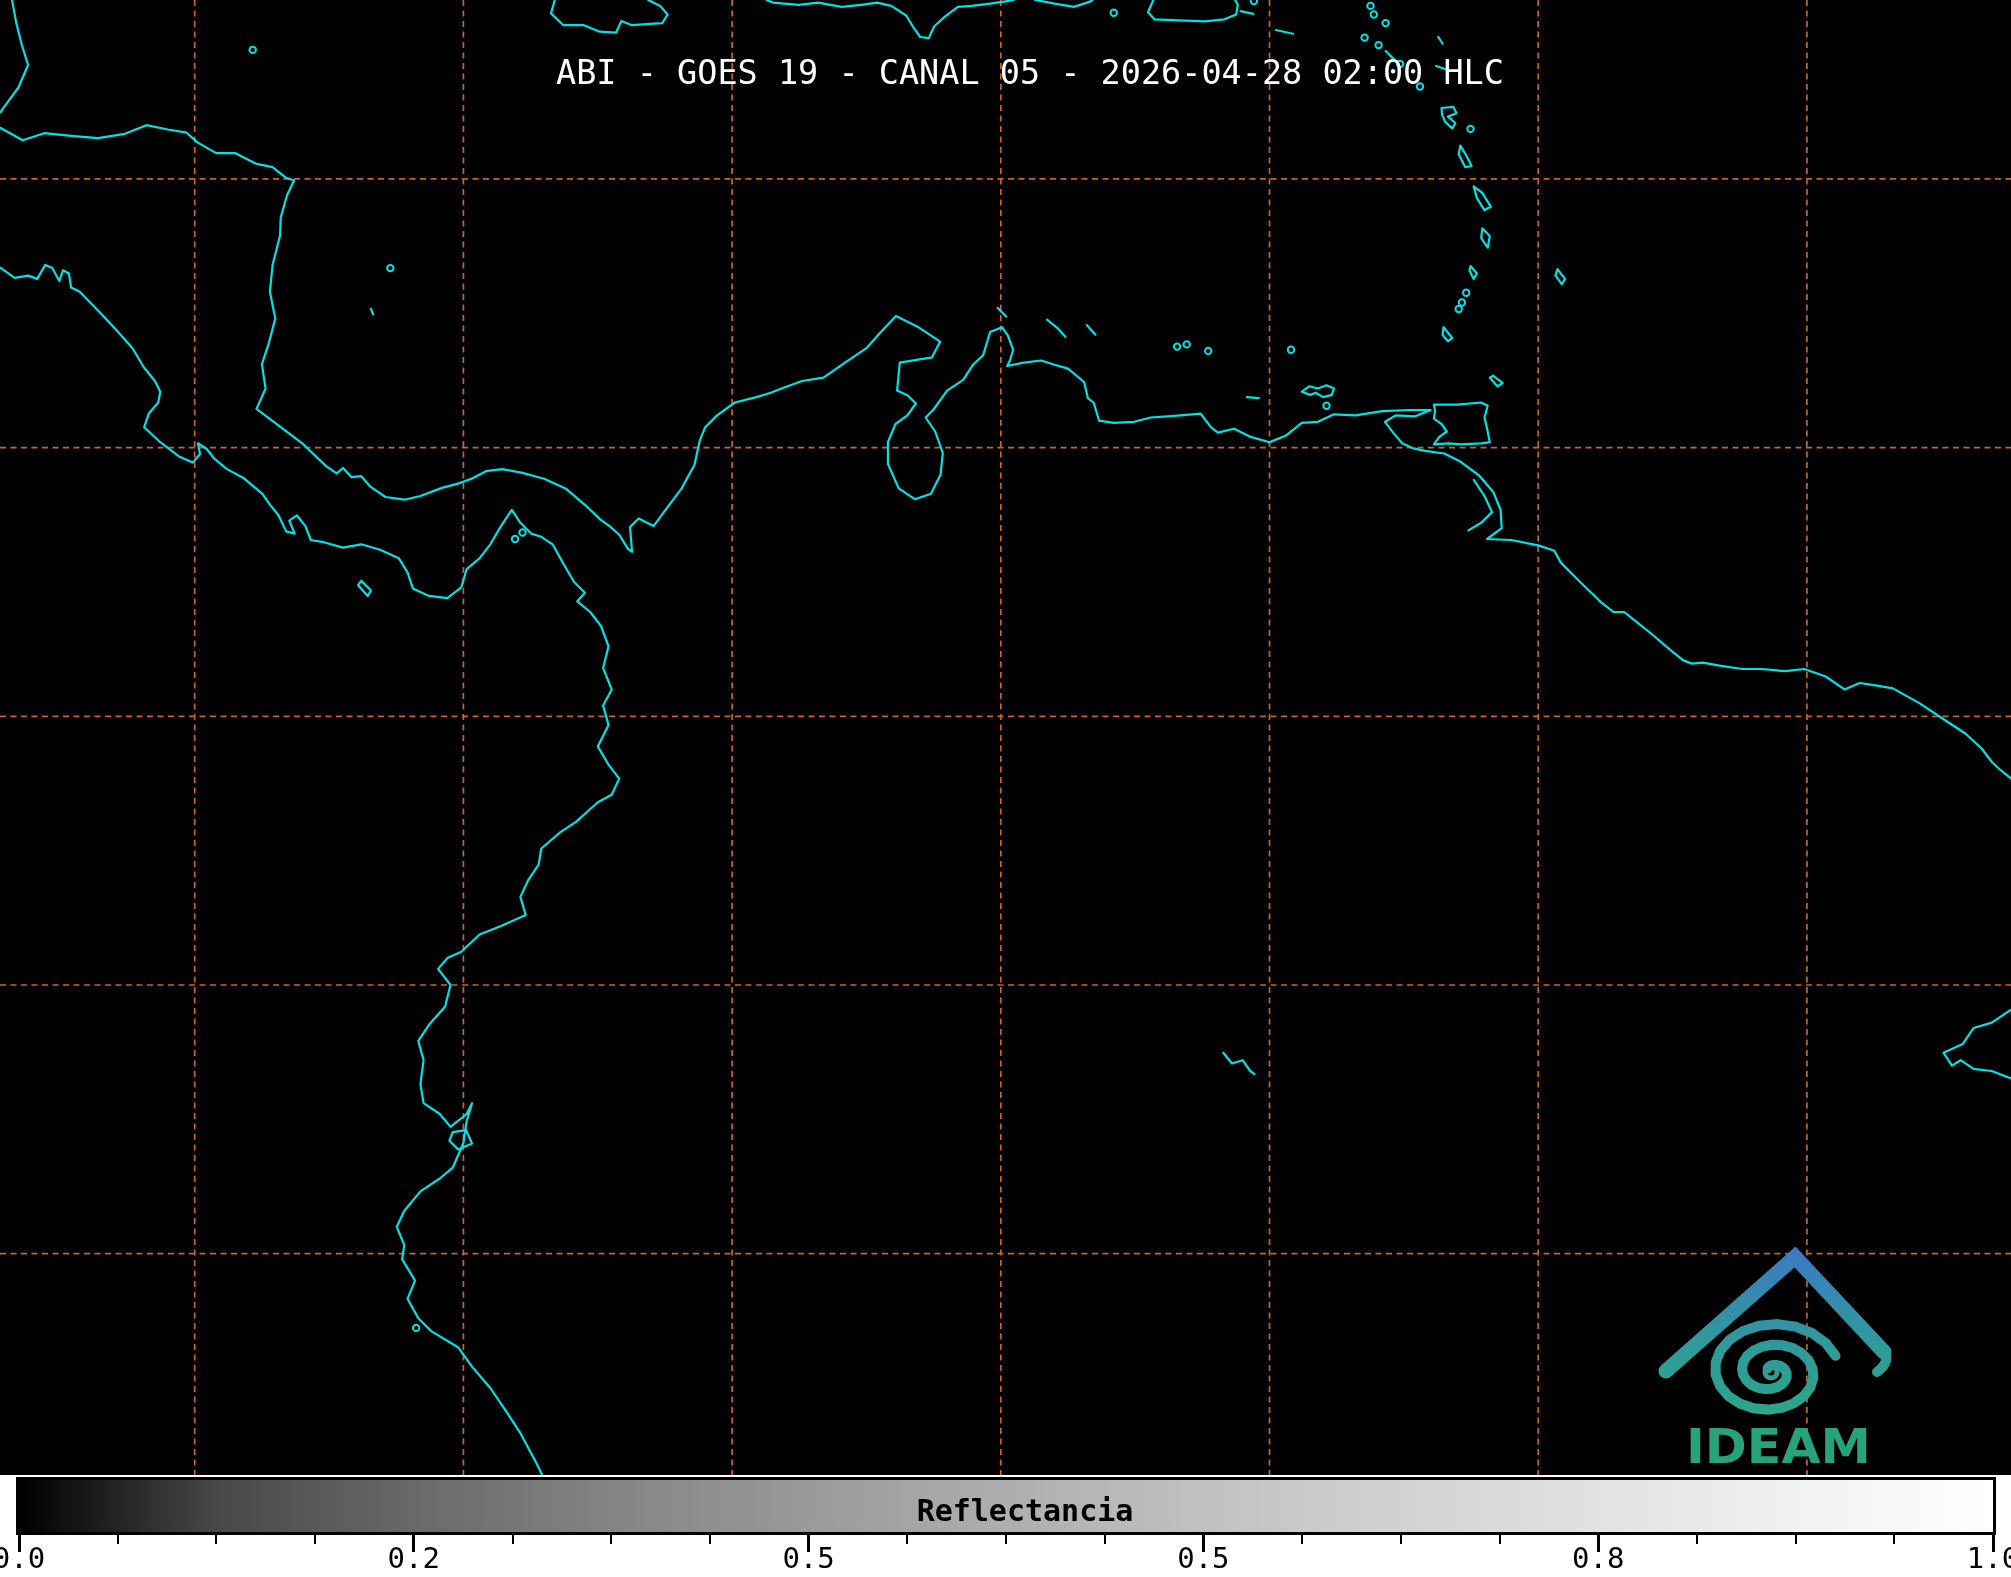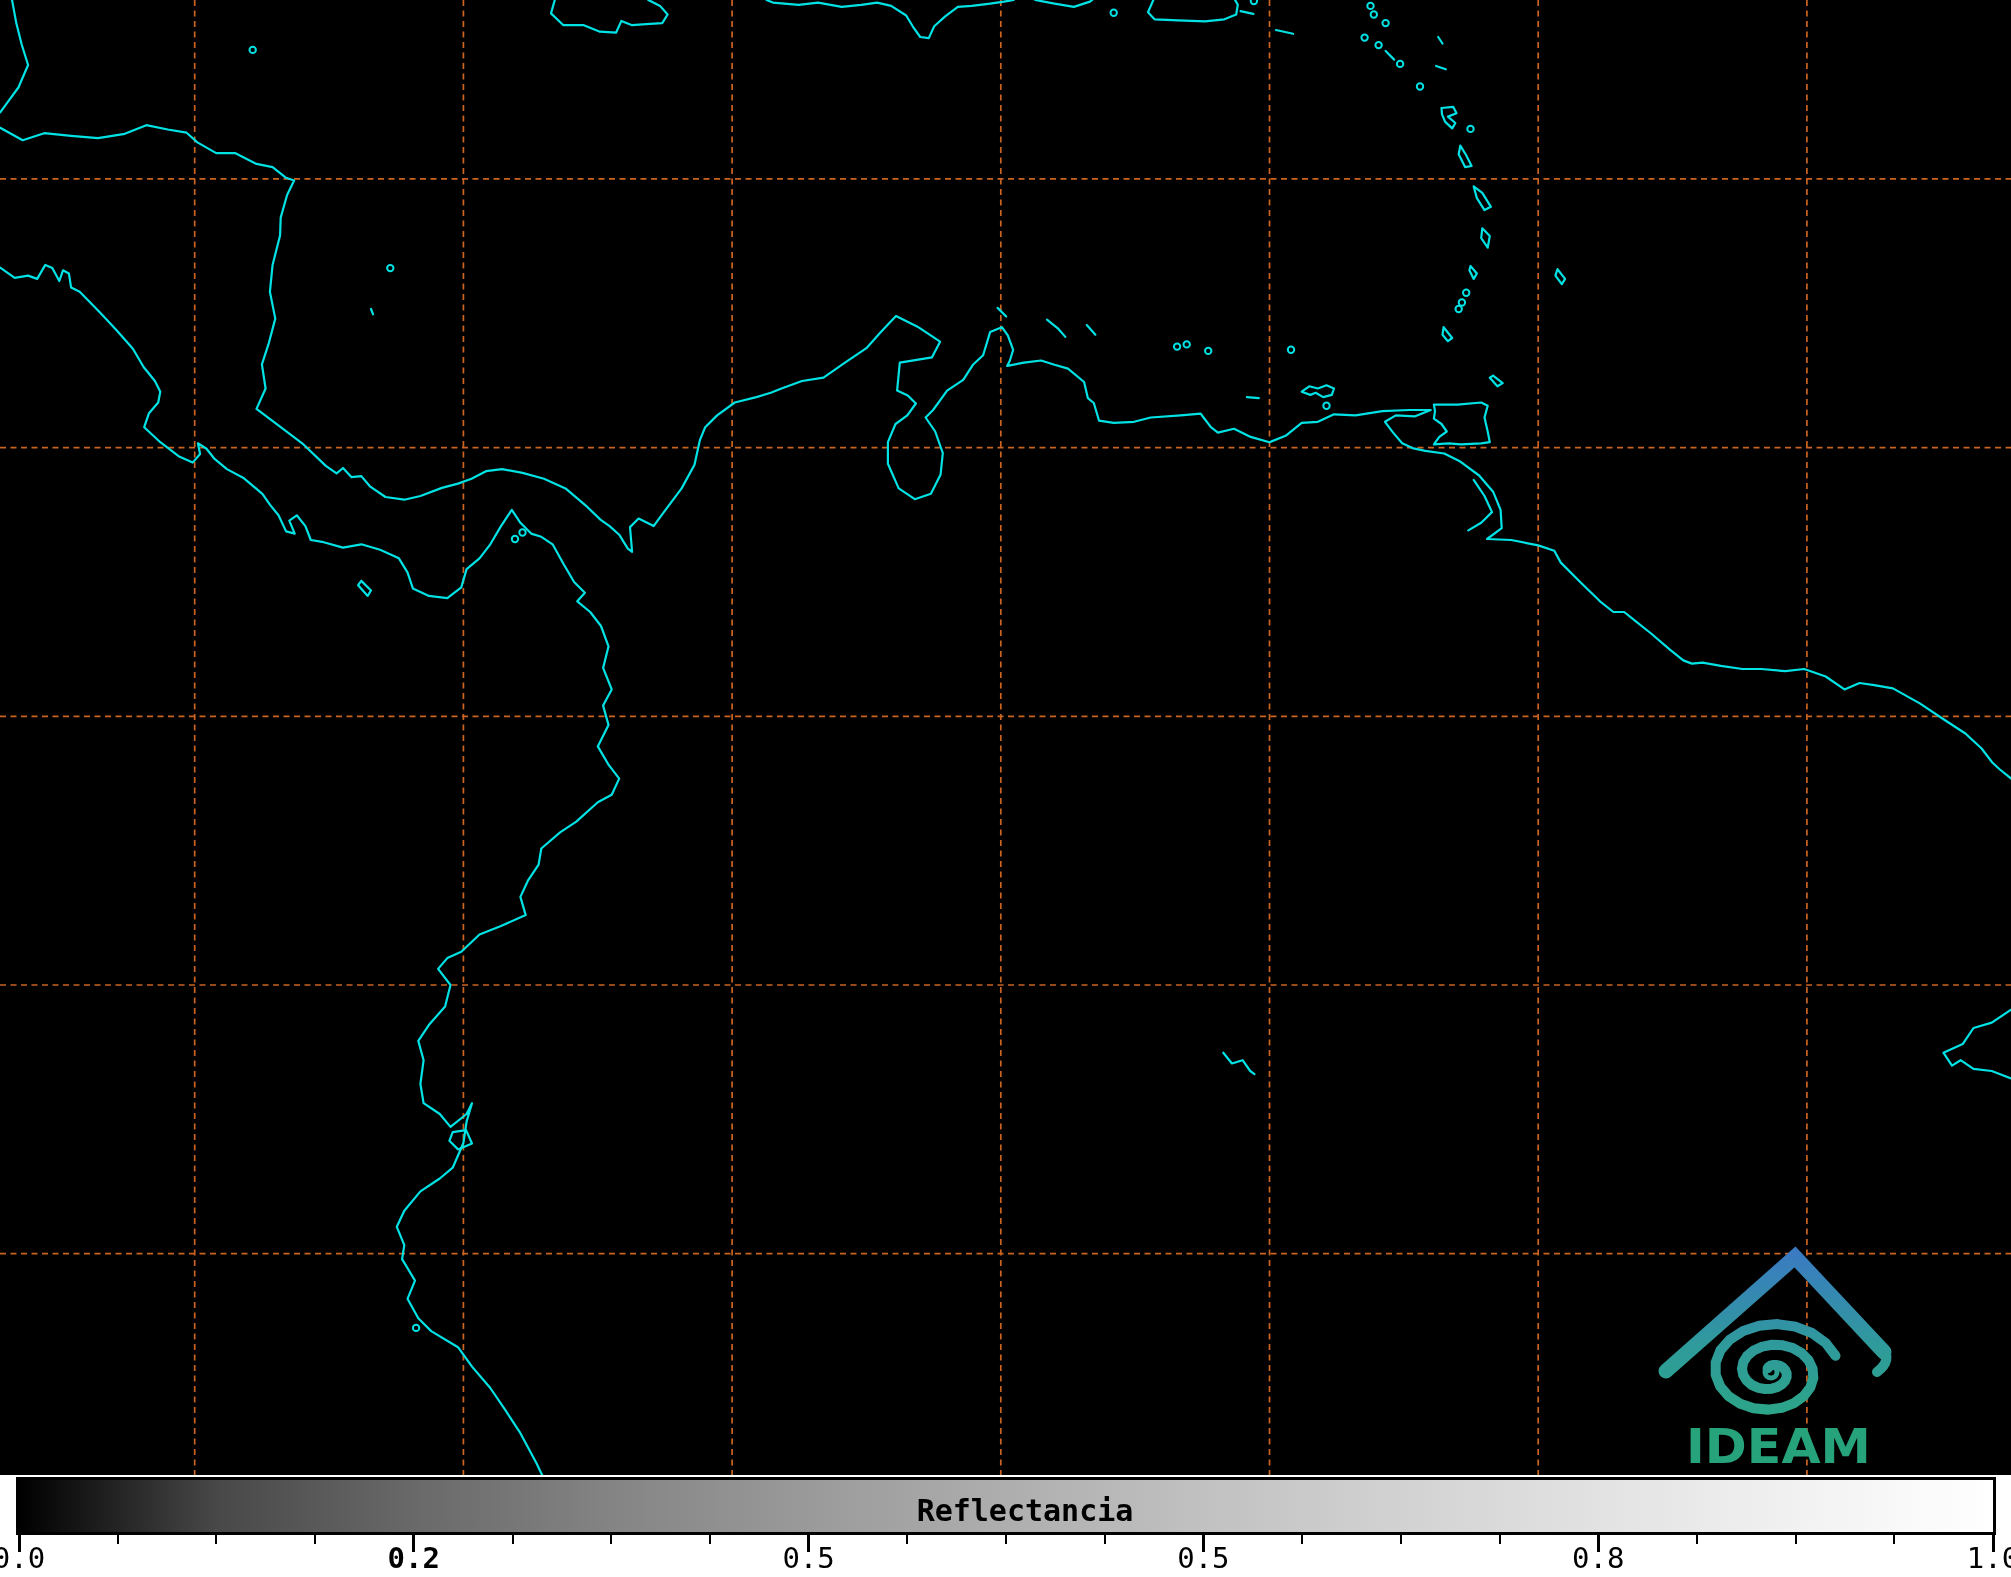--- a/index.html
+++ b/index.html
@@ -111,20 +111,21 @@
           <polyline points="1223.3,1052.7 1231.9,1063.5 1242.6,1060.2 1250.2,1071.0 1254.5,1074.2" class="coastline" stroke="#00e2e4"></polyline>
         </g>
       <g>
         <path d="M1666,1371 L1795,1257 L1884,1352" fill="none" stroke="url(#lg)" stroke-width="15" stroke-linecap="round"></path>
         <path d="M1882,1347 Q1893,1360 1877,1372" fill="none" stroke="url(#lg)" stroke-width="10" stroke-linecap="round"></path>
         <path id="spiral" fill="none" stroke="url(#lg)" stroke-width="10" stroke-linecap="round" d="M1767.6,1368.4 L1768.7,1367.0 L1770.6,1365.7 L1773.2,1365.0 L1776.4,1364.9 L1779.7,1365.7 L1782.8,1367.5 L1785.2,1370.1 L1786.6,1373.3 L1786.6,1377.1 L1785.0,1380.9 L1781.8,1384.3 L1777.2,1387.1 L1771.3,1388.8 L1764.7,1389.0 L1758.0,1387.8 L1751.7,1384.9 L1746.6,1380.5 L1743.2,1375.0 L1742.0,1368.7 L1743.3,1362.1 L1747.2,1355.8 L1753.6,1350.5 L1762.0,1346.7 L1771.8,1344.8 L1782.3,1345.2 L1792.5,1348.0 L1801.5,1353.1 L1808.5,1360.2 L1812.6,1368.7 L1813.3,1378.1 L1810.3,1387.5 L1803.8,1396.1 L1794.1,1403.1 L1781.8,1407.8 L1768.0,1409.6 L1753.7,1408.3 L1740.2,1403.8 L1728.6,1396.3 L1720.2,1386.4 L1715.7,1374.7 L1715.7,1362.4 L1720.5,1350.2 L1729.9,1339.5 L1743.1,1331.0 L1759.3,1325.7 L1777.2,1324.1 L1795.2,1326.6 L1811.9,1333.0 L1825.8,1343.0 L1835.5,1355.8 "></path>
         <circle cx="1771" cy="1372" r="6" fill="none" stroke="url(#lg)" stroke-width="5"></circle>
         <text x="1686" y="1463" textLength="185" lengthAdjust="spacingAndGlyphs" font-family="DejaVu Sans, Liberation Sans, sans-serif" font-size="48" font-weight="bold" fill="#26a37b">IDEAM</text>
       </g>
     </svg>
+    <div class="map-title">ABI - GOES 19 - CANAL 05 - 2026-04-28 02:00 HLC</div>
   </div>
 
   <div class="cbar-area">
     <div class="cbar">
       <span class="cbar-label">Reflectancia</span>
     </div>
     <div id="ticks">
         <div class="cbar-tick major" style="left: 17.5px;"></div>
         <div class="cbar-tick major" style="left: 412.3px;"></div>
         <div class="cbar-tick major" style="left: 807.1px;"></div>
@@ -143,18 +144,18 @@
         <div class="cbar-tick minor" style="left: 1301.1px;"></div>
         <div class="cbar-tick minor" style="left: 1399.8px;"></div>
         <div class="cbar-tick minor" style="left: 1498.5px;"></div>
         <div class="cbar-tick minor" style="left: 1695.9px;"></div>
         <div class="cbar-tick minor" style="left: 1794.6px;"></div>
         <div class="cbar-tick minor" style="left: 1893.3px;"></div>
       </div>
   </div>
 
 <div class="cbar-ticklabel" style="left: 19px;">0.0</div>
-    <div class="cbar-ticklabel" style="left: 413.8px; font-weight: bold;">0.2</div>
+    <div class="cbar-ticklabel" style="left: 413.8px;">0.2</div>
     <div class="cbar-ticklabel" style="left: 808.6px;">0.5</div>
     <div class="cbar-ticklabel" style="left: 1203.4px;">0.5</div>
     <div class="cbar-ticklabel" style="left: 1598.2px; text-align: center;">0.8</div>
     <div class="cbar-ticklabel" style="left: 1993px;">1.0</div>
   </div>
 
 </body></html>

